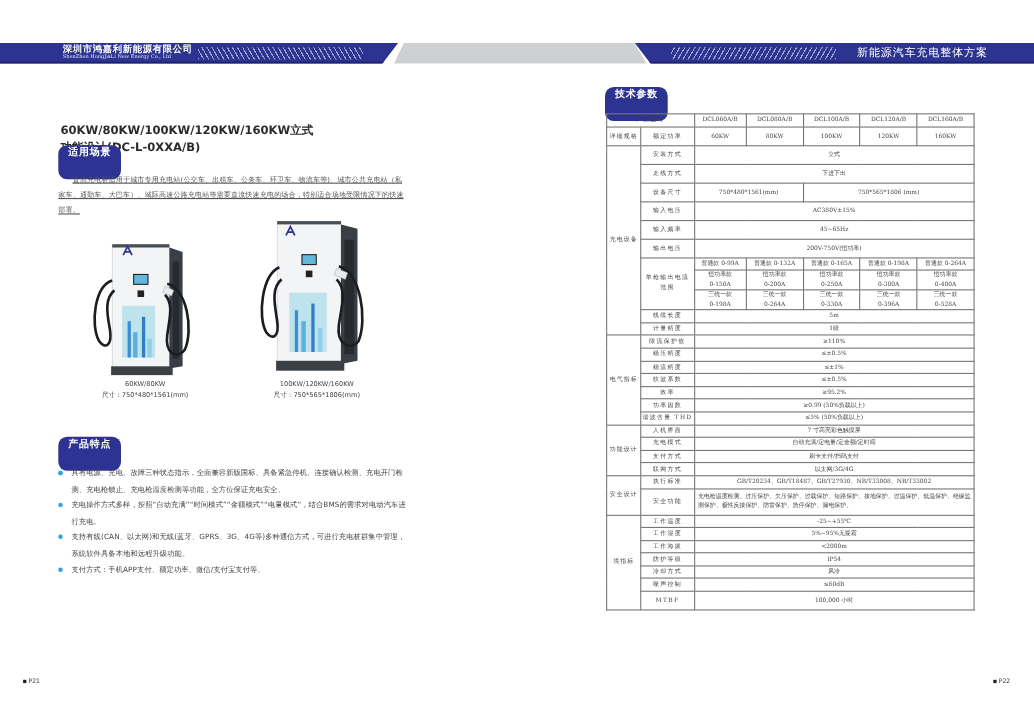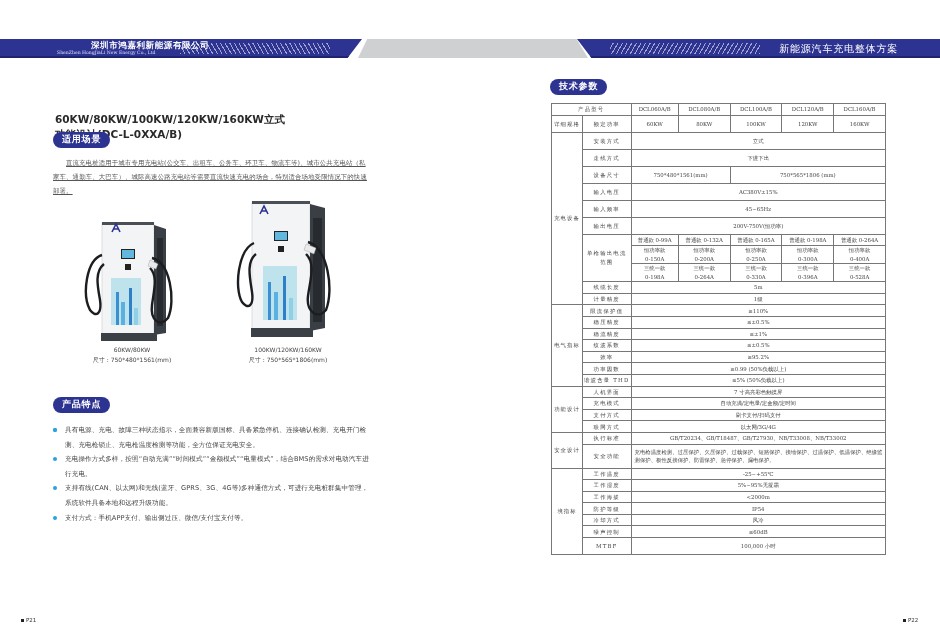--- a/index.html
+++ b/index.html
@@ -10,27 +10,27 @@
   .header { position: absolute; left: 0; top: 39px; width: 940px; height: 19px; }
   .hb-left { position: absolute; left: 0; top: 0; width: 362px; height: 19px; background: #2c3391; clip-path: polygon(0 0, 100% 0, 96% 100%, 0 100%); }
   .hb-mid { position: absolute; left: 358px; top: 0; width: 230px; height: 19px; background: #cfd0d2; clip-path: polygon(4% 0, 95% 0, 100% 100%, 0 100%); }
   .hb-right { position: absolute; left: 577px; top: 0; width: 363px; height: 19px; background: #2c3391; clip-path: polygon(0 0, 100% 0, 100% 100%, 4% 100%); }
   .hb-left::after, .hb-right::after { content: ""; position: absolute; left: 0; bottom: 0; width: 100%; height: 2px; background: #1f2470; }
   .hatch-l { position: absolute; left: 180px; top: 4px; width: 150px; height: 11px;
     background: repeating-linear-gradient(60deg, rgba(255,255,255,0.55) 0 1px, transparent 1px 4px); }
   .hatch-r { position: absolute; left: 610px; top: 4px; width: 150px; height: 11px;
     background: repeating-linear-gradient(-60deg, rgba(255,255,255,0.55) 0 1px, transparent 1px 4px); }
   .company { position: absolute; left: 57px; top: 2px; color: #fff; }
-  .company .cn { font-size: 8.5px; font-weight: bold; letter-spacing: 0.6px; line-height: 9px; display: block; margin-left: 34px; }
+  .company .cn { font-size: 8.5px; font-weight: bold; letter-spacing: 0.6px; line-height: 9px; display: block; }
   .company .en { font-size: 4.6px; line-height: 6px; display: block; color: #dfe2ff; font-family: "DejaVu Serif", serif; }
   .series-title { position: absolute; right: 42px; top: 3px; color: #fff; font-size: 10px; letter-spacing: 0.8px; line-height: 13px; }
 
   
   .product-title { position: absolute; left: 55px; top: 80px; font-size: 10.5px; font-weight: bold; color: #2a2a2a; line-height: 15px; margin-top: 32px; }
-  .pill { position: absolute; height: 16px; padding: 0 9px; border-radius: 8px; background: #2c3391; color: #fff;
+  .pill { position: absolute; height: 31px; padding: 0 9px; border-radius: 8px; background: #2c3391; color: #fff;
     font-size: 9px; font-weight: bold; line-height: 15px; letter-spacing: 0.8px; }
   .pill-apply { left: 53px; top: 132px; }
   .pill-feature { left: 53px; top: 397px; }
   .pill-spec { left: 550px; top: 79px; }
 
   .intro { position: absolute; left: 53px; top: 156px; width: 318px; font-size: 6.4px; line-height: 14px; color: #555; text-indent: 13px; letter-spacing: 0.15px; text-decoration: underline; }
 
   .products { position: absolute; left: 60px; top: 195px; width: 300px; height: 175px; }
   .prod { position: absolute; }
   .prod-a { left: 20px; top: 25px; width: 100px; height: 125px; }
@@ -133,21 +133,21 @@
     <div>尺寸：750*565*1806(mm)</div>
   </div>
 </div>
 
 <div class="pill pill-feature">产品特点</div>
 <ul class="features">
   <li><span class="dot"></span></li>
   <li><span class="dot"></span><span>具有电源、充电、故障三种状态指示，全面兼容新版国标、具备紧急停机、连接确认检测、充电开门检测、充电枪锁止、充电枪温度检测等功能，全方位保证充电安全。</span></li>
   <li><span class="dot"></span><span>充电操作方式多样，按照“自动充满”“时间模式”“金额模式”“电量模式”，结合BMS的需求对电动汽车进行充电。</span></li>
   <li><span class="dot"></span><span>支持有线(CAN、以太网)和无线(蓝牙、GPRS、3G、4G等)多种通信方式，可进行充电桩群集中管理，系统软件具备本地和远程升级功能。</span></li>
-  <li><span class="dot"></span><span>支付方式：手机APP支付、输出侧过压、微信/支付宝支付等。</span></li>
+  <li><span class="dot"></span><span>支付方式：手机APP支付、额定功率、微信/支付宝支付等。</span></li>
 </ul>
 
 <div class="page-no pn-left"><span class="sq"></span><span>P21</span></div>
 
 <div class="pill pill-spec">技术参数</div>
 
 <table class="spec">
   <colgroup>
       <col style="width:31px">
       <col style="width:48px">

